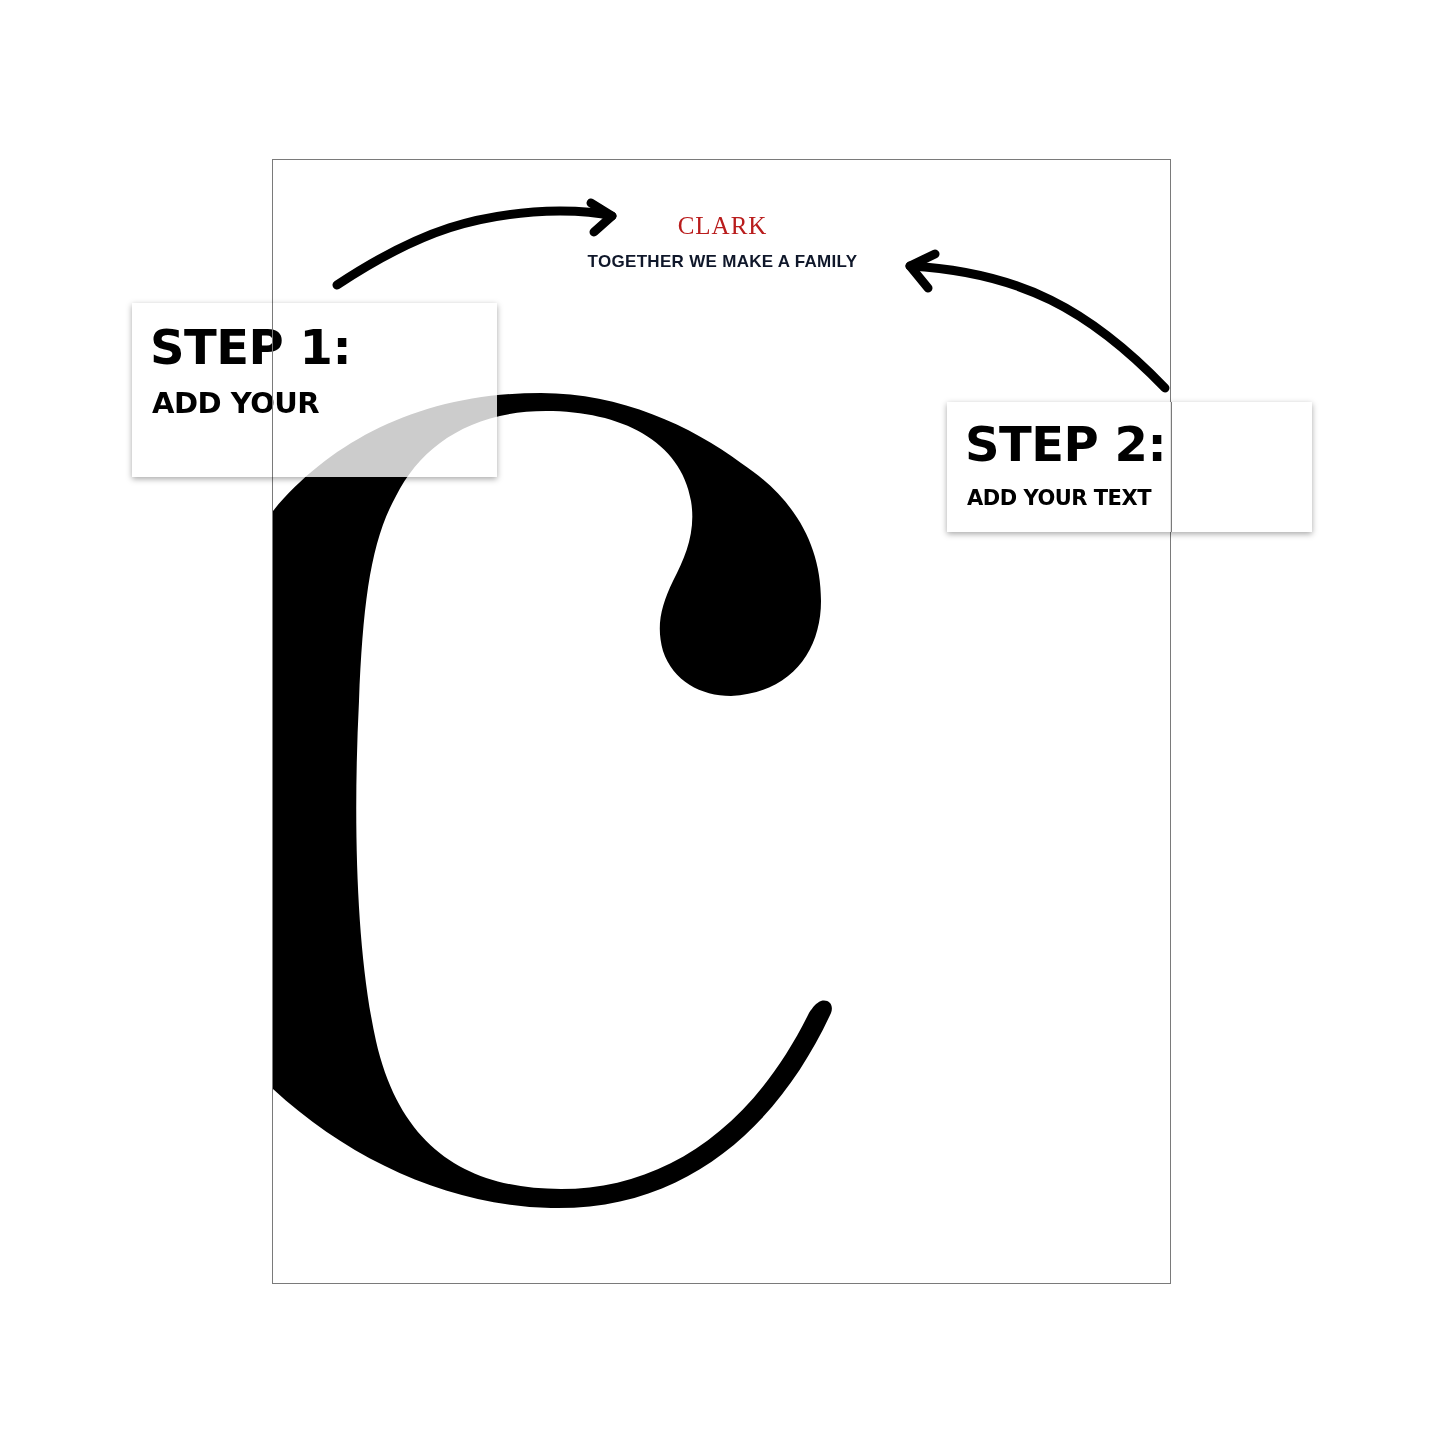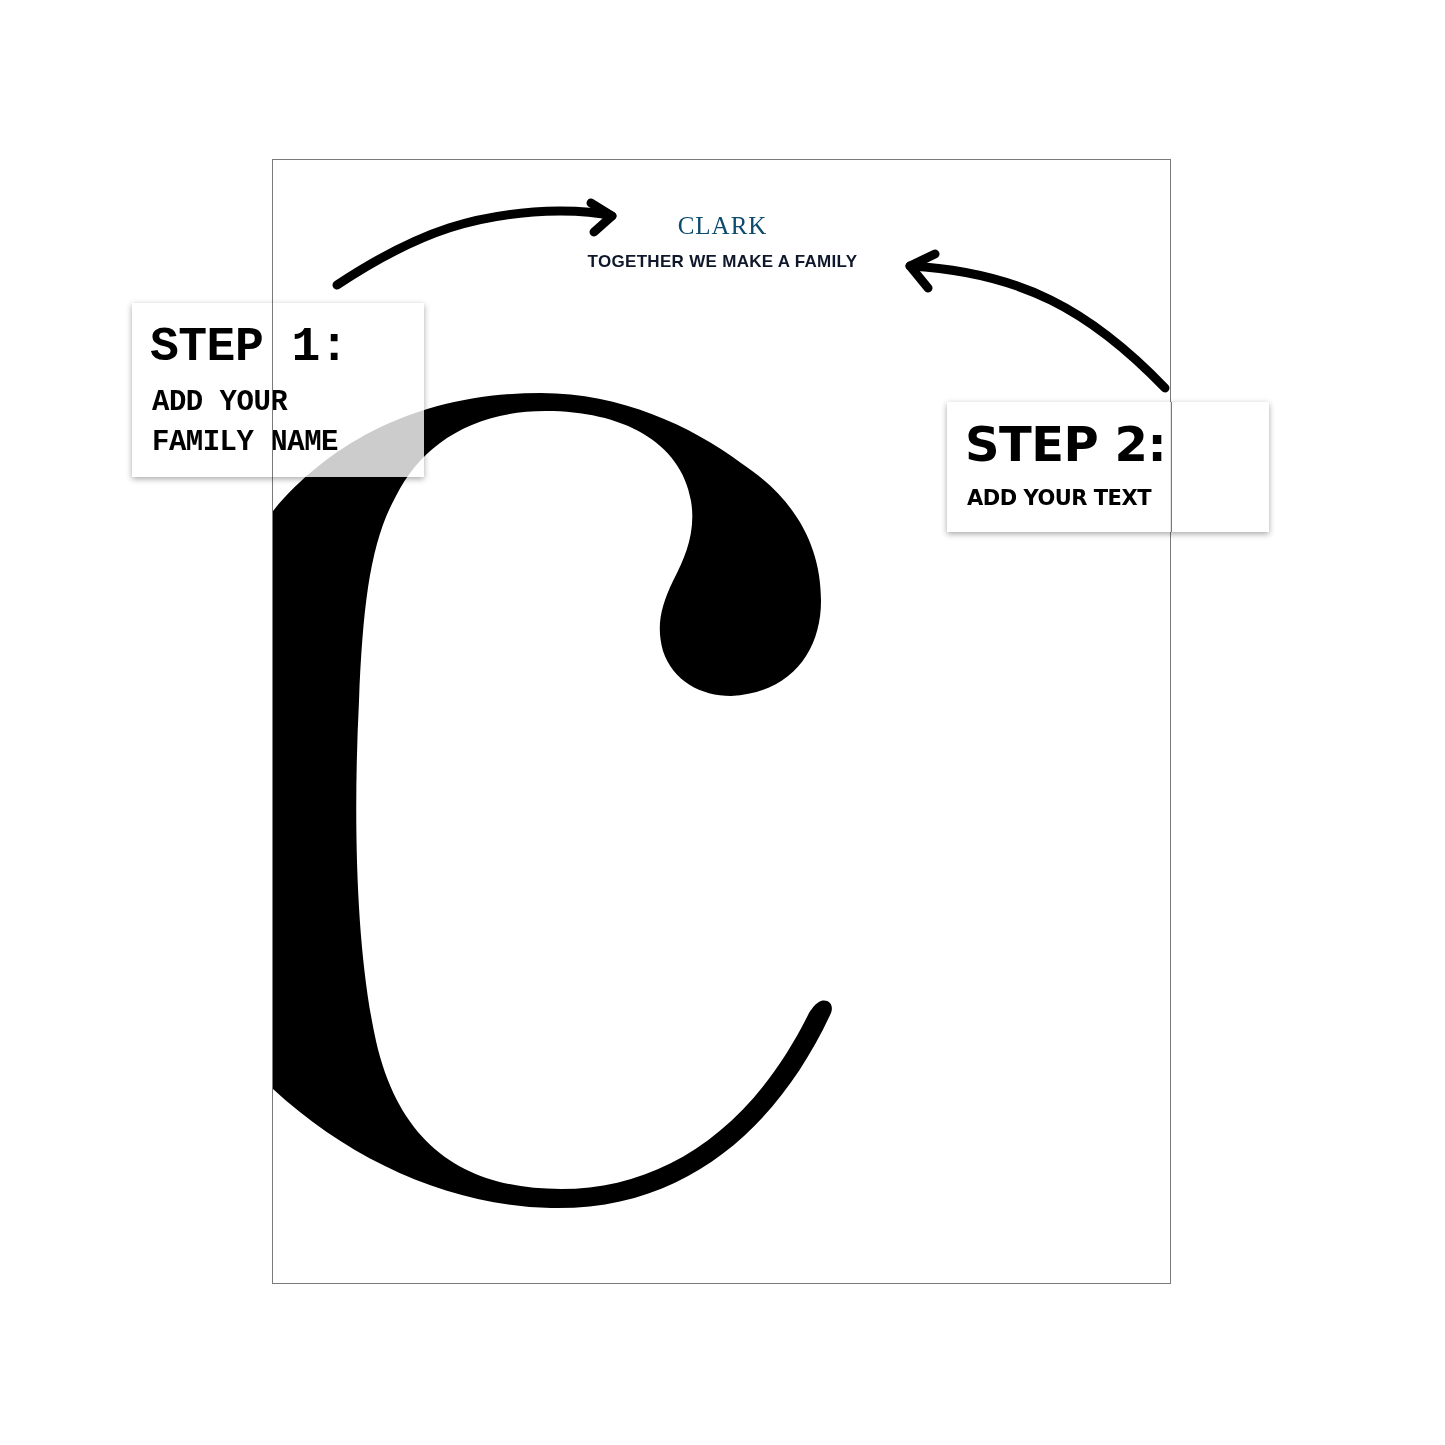--- a/index.html
+++ b/index.html
@@ -6,39 +6,39 @@
     body { width: 1445px; height: 1445px; position: relative; overflow: hidden; }
     .stage { position: absolute; left: 0; top: 0; width: 1445px; height: 1445px; }
     .print-frame {
       position: absolute; left: 272px; top: 159px; width: 899px; height: 1125px;
       border: 1px solid #7a7a7a; box-sizing: border-box; background: #ffffff; overflow: hidden;
     }
     .print-frame svg.letter { position: absolute; left: -272px; top: -159px; width: 1445px; height: 1445px; }
     .family-name {
       position: absolute; left: 540px; top: 212px; width: 365px; text-align: center;
       font-family: "Liberation Serif", "DejaVu Serif", serif;
-      font-size: 25px; letter-spacing: 1px; color: #0c4a6e;
+      font-size: 25px; letter-spacing: 1px; color: #b91c1c;
     }
     .tagline {
       position: absolute; left: 540px; top: 252px; width: 365px; text-align: center;
       font-family: "Liberation Sans", "DejaVu Sans", sans-serif;
       font-size: 17px; font-weight: bold; color: #0f172a; letter-spacing: 0.3px;
     }
     svg.arrows { position: absolute; left: 0; top: 0; width: 1445px; height: 1445px; pointer-events: none; }
     .step-card {
       position: absolute; background: rgba(255,255,255,0.8);
       box-shadow: 0 2px 6px rgba(0,0,0,0.35);
       font-family: "DejaVu Sans", "Liberation Sans", sans-serif; color: #000000;
     }
     .step-card .step-title { font-weight: bold; letter-spacing: -0.5px; line-height: 1; }
     .step-card .step-desc { font-weight: bold; letter-spacing: -0.5px; }
-    #step1 { left: 132px; top: 303px; width: 292px; height: 174px; font-family: Liberation Mono, monospace; }
+    #step1 { left: 132px; top: 303px; width: 365px; height: 174px; }
     #step1 .step-title { position: absolute; left: 18px; top: 20px; font-size: 48px; }
     #step1 .step-desc { position: absolute; left: 20px; top: 80px; font-size: 29px; line-height: 40px; width: 340px; }
-    #step2 { left: 947px; top: 402px; width: 322px; height: 130px; }
+    #step2 { left: 947px; top: 402px; width: 365px; height: 130px; }
     #step2 .step-title { position: absolute; left: 18px; top: 18px; font-size: 48px; }
     #step2 .step-desc { position: absolute; left: 20px; top: 78px; font-size: 21px; line-height: 36px; }
     
     .frame-line { position: absolute; width: 1px; background: #7a7a7a; }
   </style>
 </head>
 <body>
 
 <div class="stage">
 
@@ -79,21 +79,20 @@
     <g fill="none" stroke="#000" stroke-width="9" stroke-linecap="round" stroke-linejoin="round">
       <path d="M 1165 388 C 1090 310, 1020 272, 910 266"></path>
       <path d="M 935 254 L 910 266 L 928 288"></path>
     </g>
   </svg>
 
   <div class="step-card" id="step1">
     <div class="step-title">STEP 1:</div>
     <div class="step-desc">
       <div>ADD YOUR</div>
-      <div>FAMILY NAME</div>
     </div>
   </div>
   <div class="frame-line" style="left:272px; top:303px; height:174px;"></div>
 
   <div class="step-card" id="step2">
     <div class="step-title">STEP 2:</div>
     <div class="step-desc">ADD YOUR TEXT</div>
   </div>
   <div class="frame-line" style="left:1171px; top:402px; height:130px;"></div>
 

